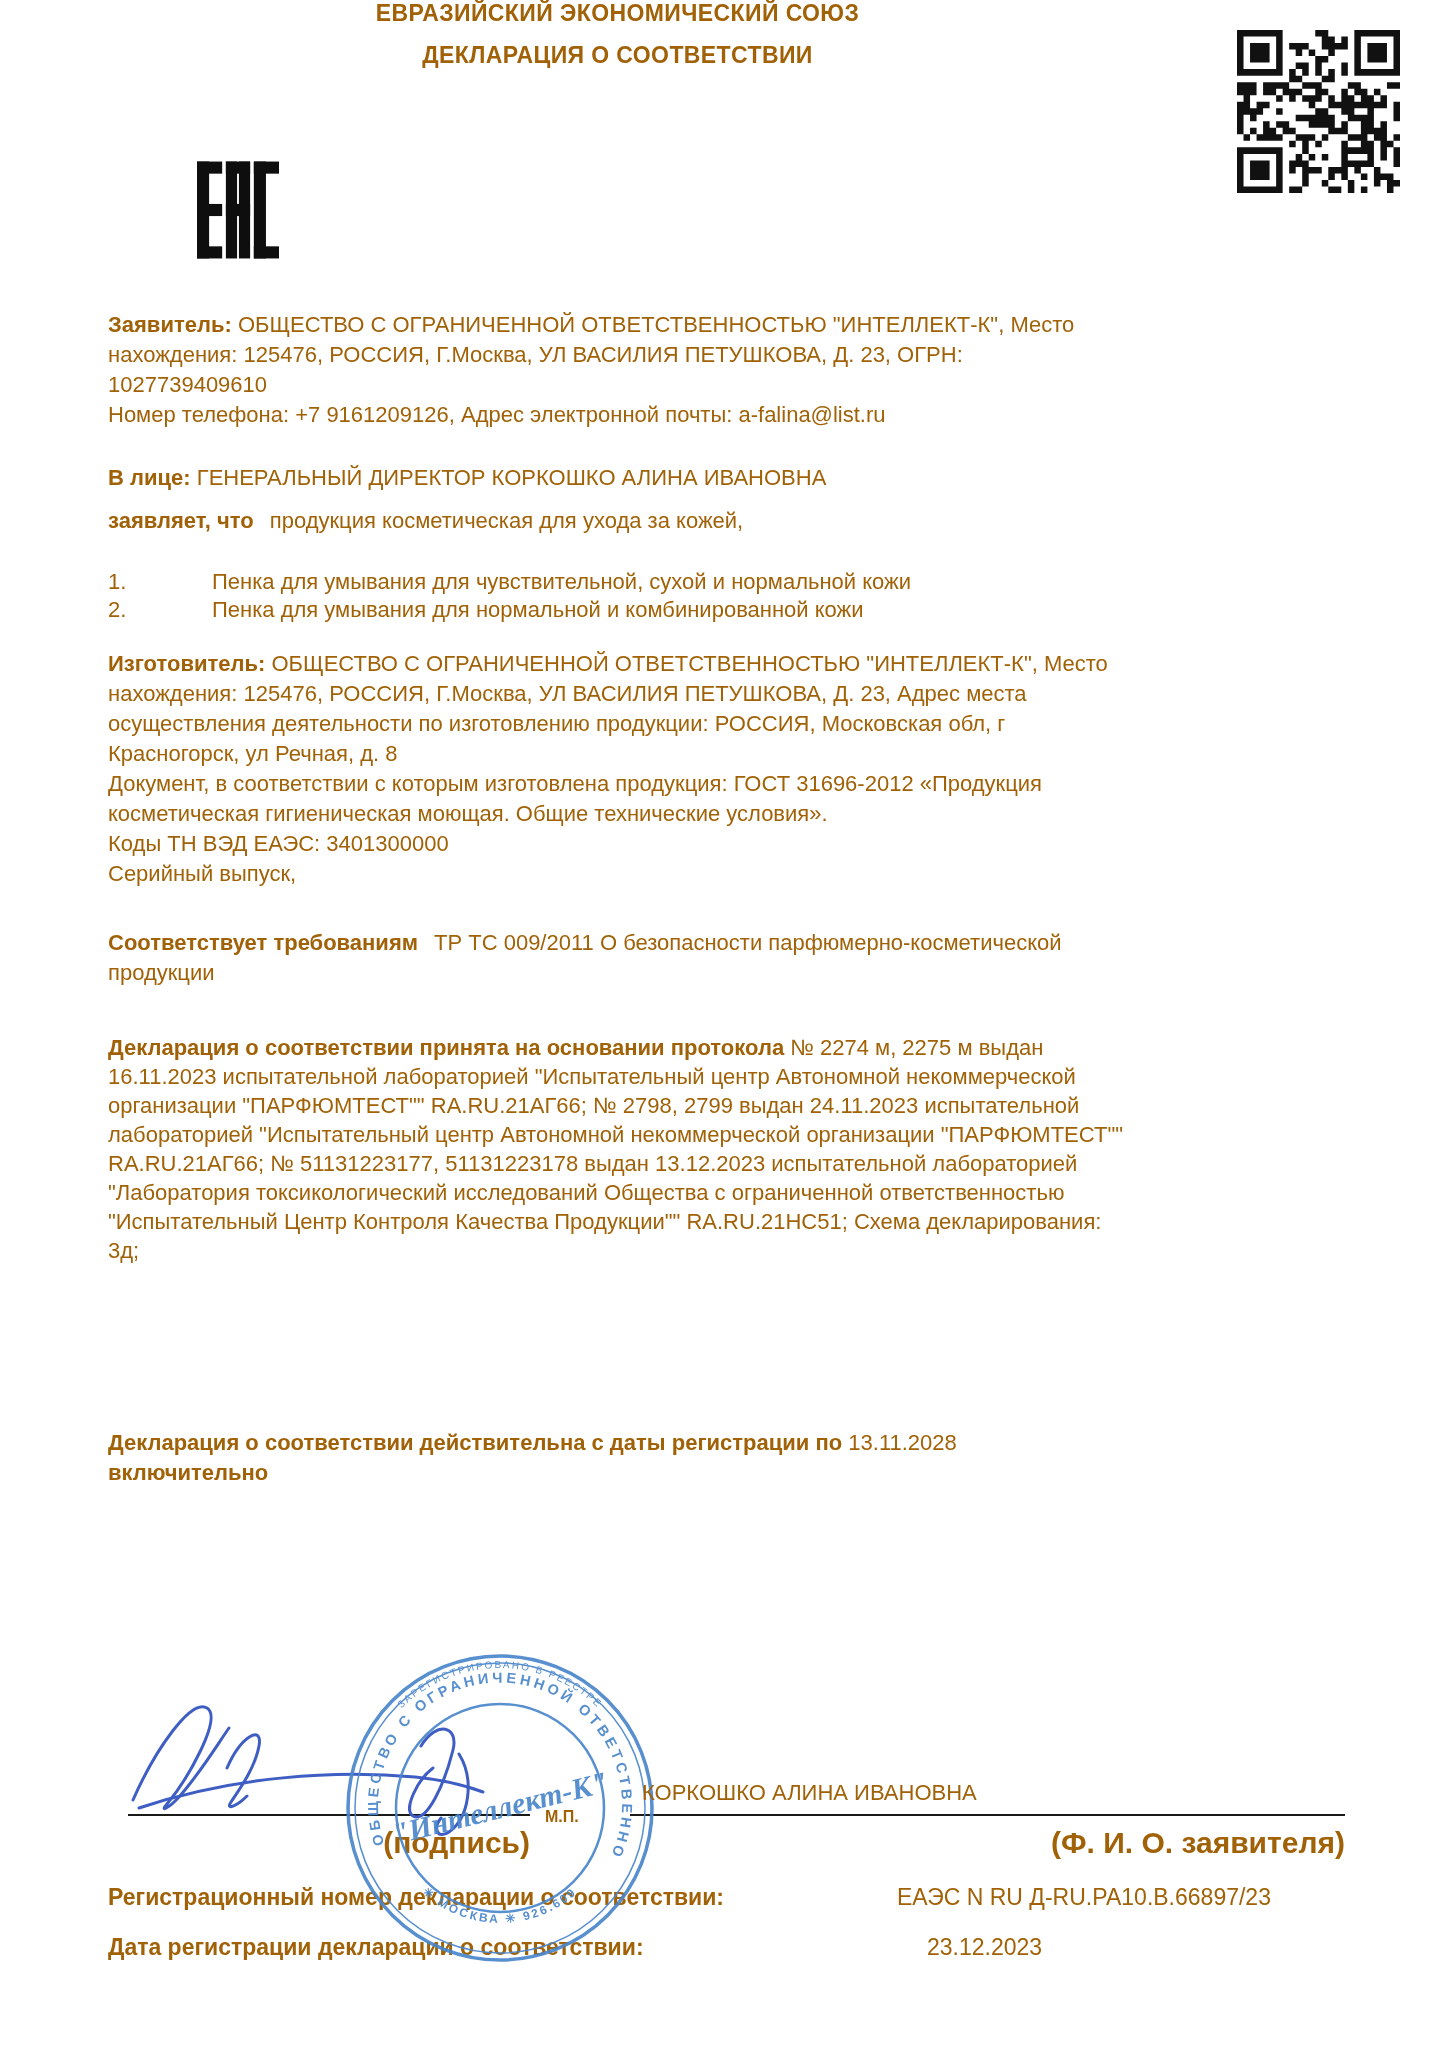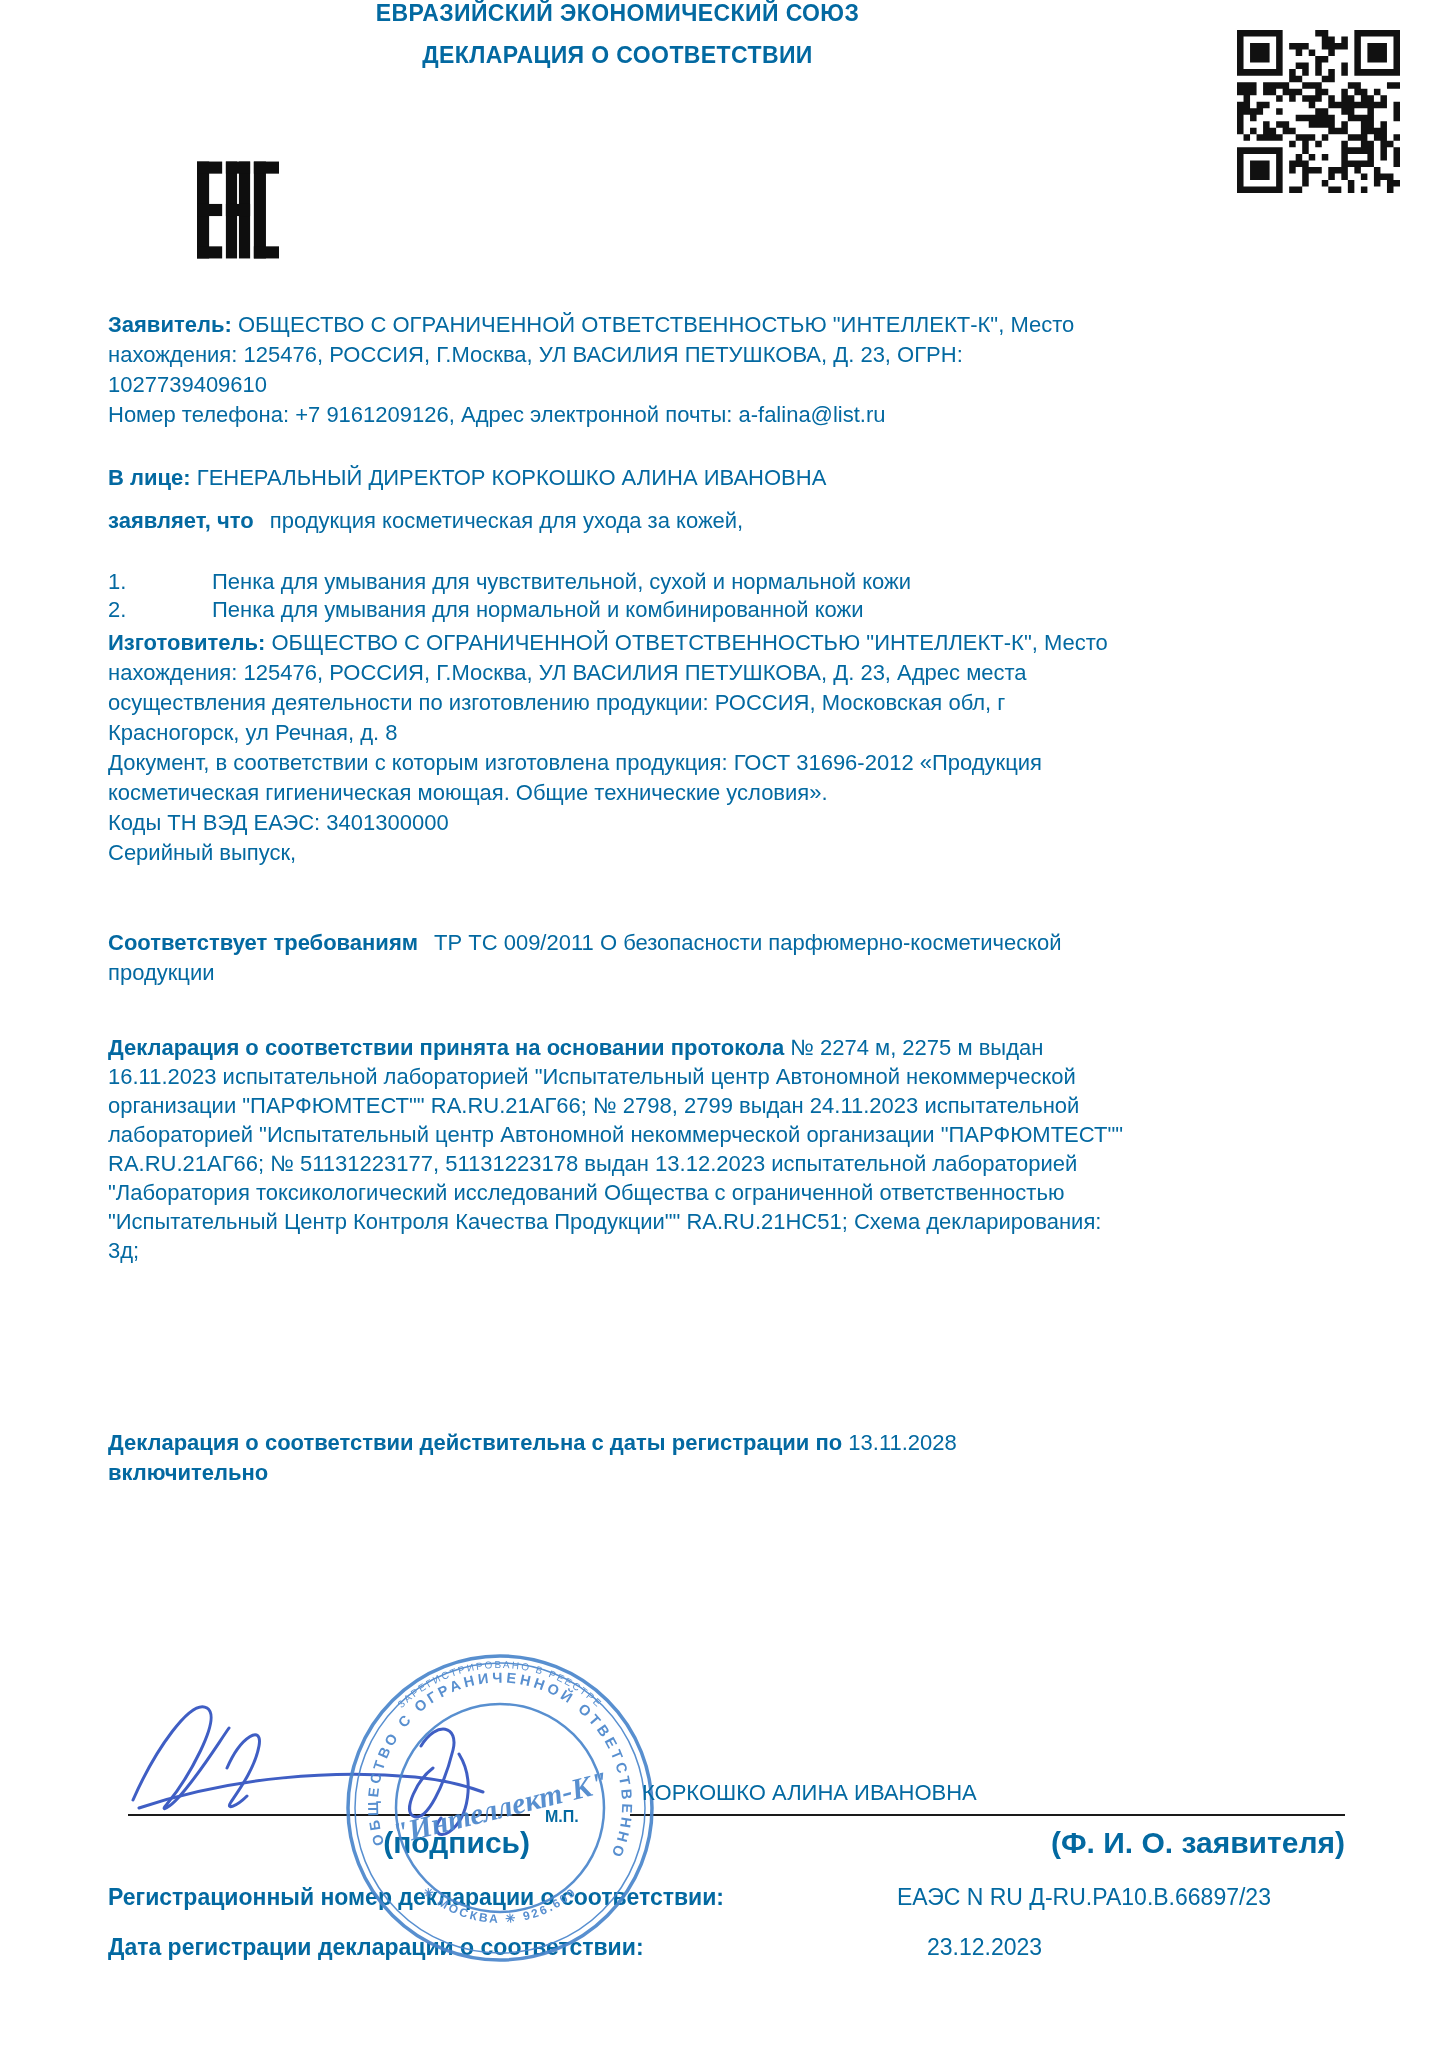--- a/index.html
+++ b/index.html
@@ -1,18 +1,18 @@
 <!DOCTYPE html>
 <html><head>
 <meta charset="utf-8">
 <style>
   html,body{margin:0;padding:0;background:#e8e8e8;}
   .page{
     position:relative;width:1448px;height:2048px;background:#ffffff;
-    overflow:hidden;font-family:"Liberation Sans",sans-serif;color:#0369a1;text-decoration:underline;
+    overflow:hidden;font-family:"Liberation Sans",sans-serif;color:#a16207;text-decoration:underline;
   }
   .abs{position:absolute;}
   .ln{font-size:22px;line-height:30px;white-space:nowrap;}
   .b{font-weight:700;}
   .gap{display:inline-block;width:16px;}
   .titles{left:0;top:206;width:1235px;text-align:center;}
   .t1{font-size:23px;font-weight:700;letter-spacing:.4px;}
   .t2{font-size:23px;font-weight:700;letter-spacing:.4px;margin-top:15px;}
   .para{position:absolute;left:108px;width:1240px;}
   .list-row{display:flex;font-size:22px;line-height:28px;}
@@ -73,21 +73,21 @@
     <div class="list-row">
       <span class="list-num">1.</span>
       <span>Пенка для умывания для чувствительной, сухой и нормальной кожи</span>
     </div>
     <div class="list-row">
       <span class="list-num">2.</span>
       <span>Пенка для умывания для нормальной и комбинированной кожи</span>
     </div>
   </div>
 
-  <div class="para" style="top:628px;">
+  <div class="para" style="top:649px;">
     <div class="ln"><span class="b">Изготовитель:</span> <span>ОБЩЕСТВО С ОГРАНИЧЕННОЙ ОТВЕТСТВЕННОСТЬЮ "ИНТЕЛЛЕКТ-К", Место</span></div>
     <div class="ln">нахождения: 125476, РОССИЯ,  Г.Москва, УЛ ВАСИЛИЯ ПЕТУШКОВА, Д. 23, Адрес места</div>
     <div class="ln">осуществления деятельности по изготовлению продукции: РОССИЯ, Московская обл, г</div>
     <div class="ln">Красногорск, ул Речная, д. 8</div>
     <div class="ln">Документ, в соответствии с которым изготовлена продукция: ГОСТ 31696-2012 «Продукция</div>
     <div class="ln">косметическая гигиеническая моющая. Общие технические условия».</div>
     <div class="ln">Коды ТН ВЭД ЕАЭС: 3401300000</div>
     <div class="ln">Серийный выпуск,</div>
   </div>
 

